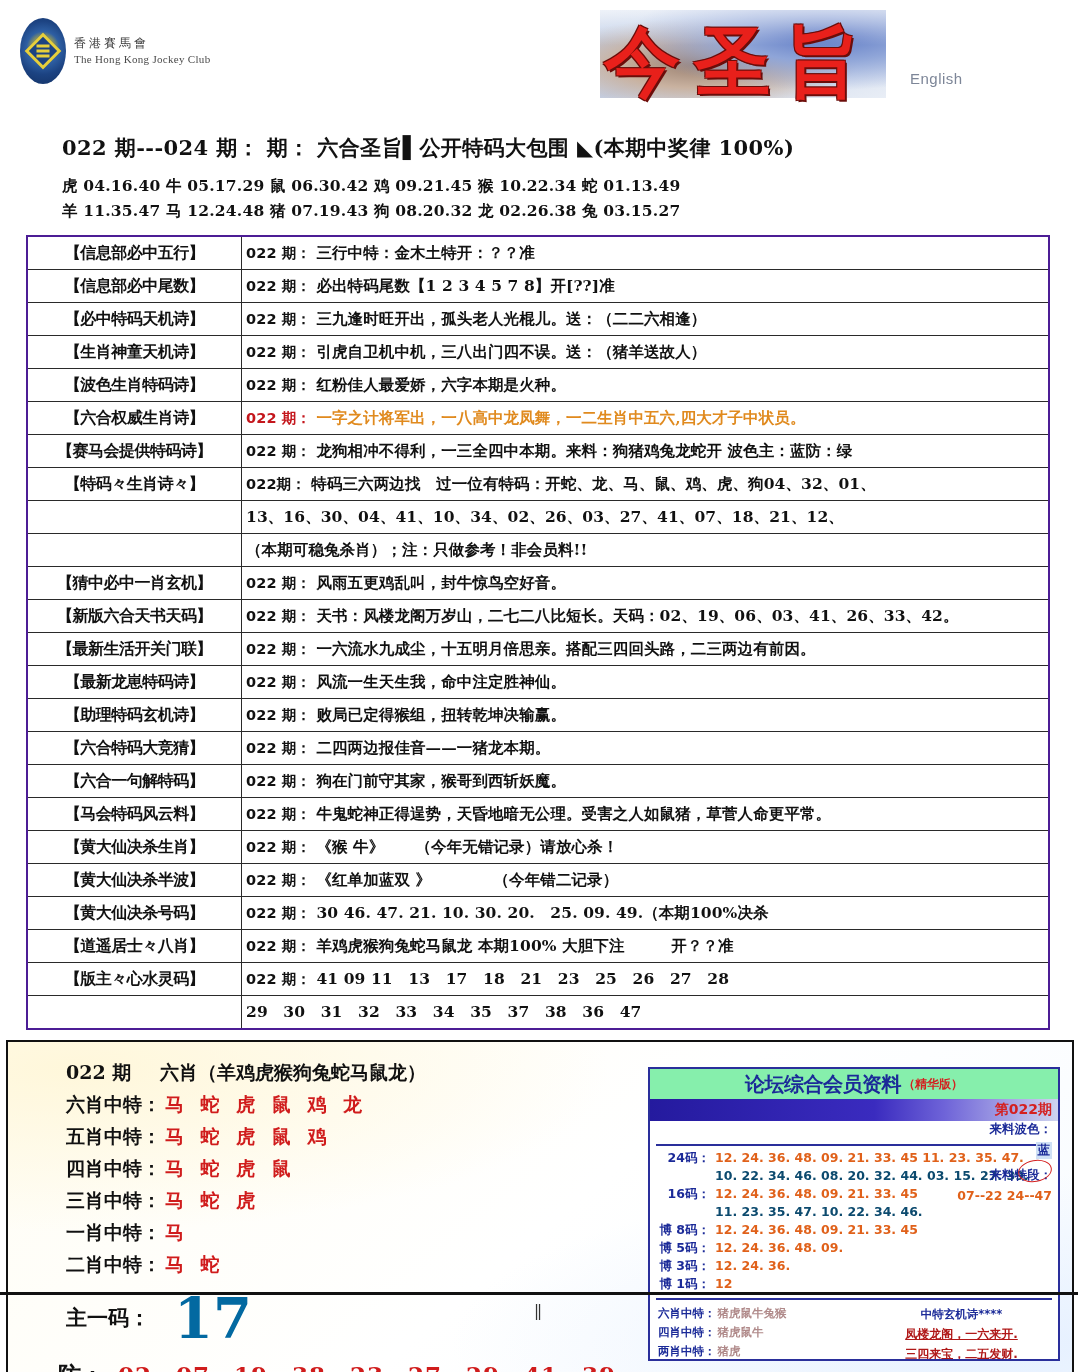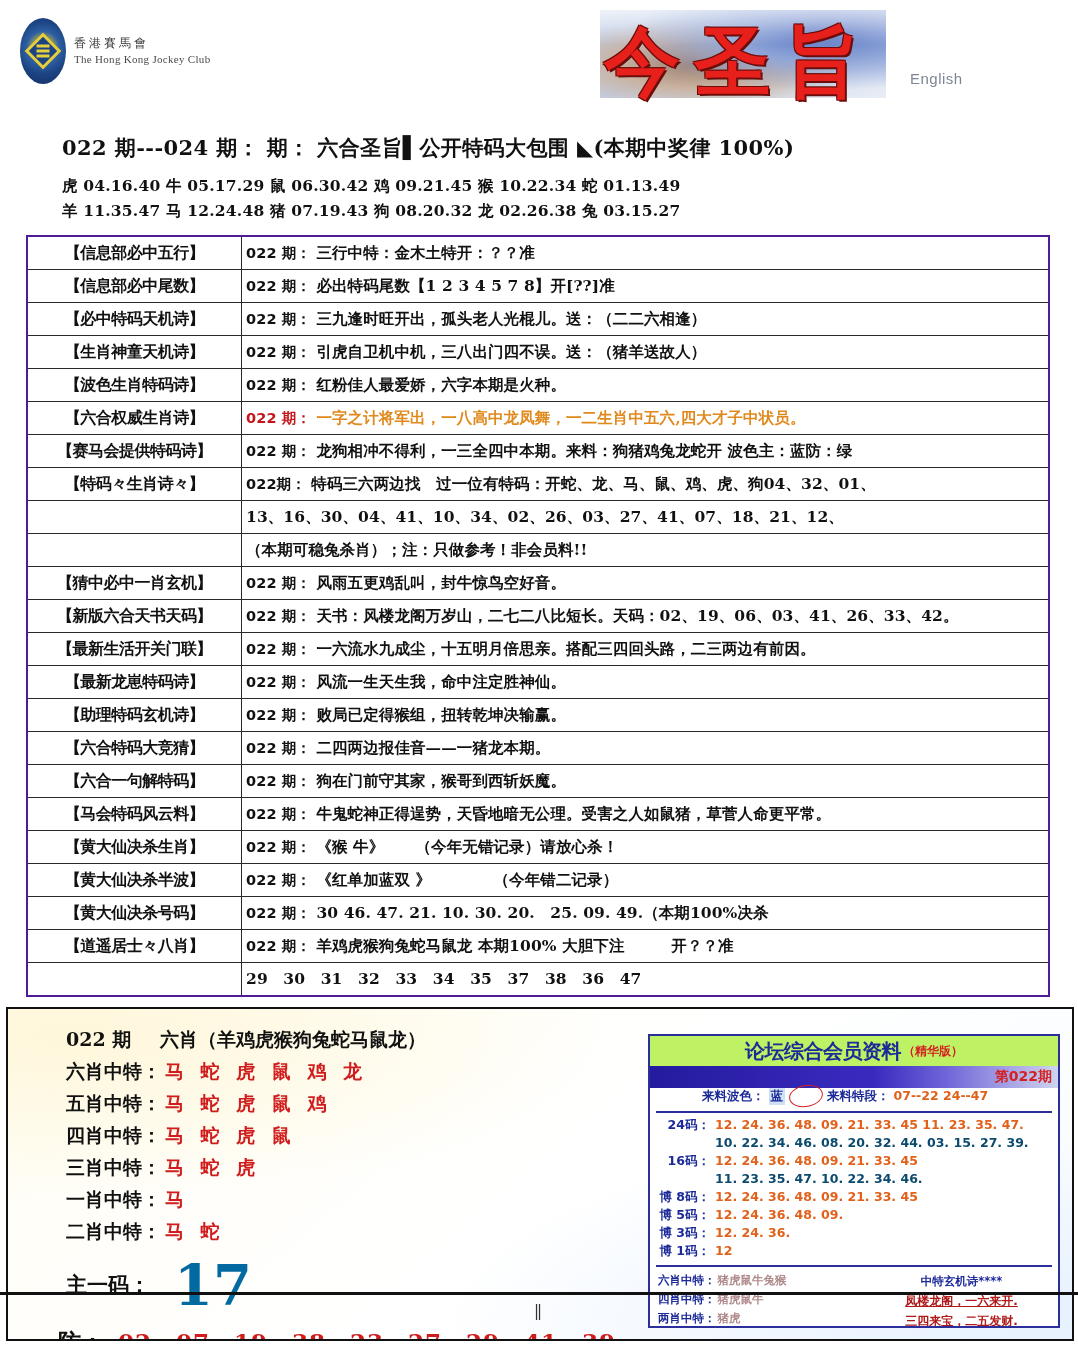--- a/index.html
+++ b/index.html
@@ -95,29 +95,29 @@
   .main-code{position:absolute;left:58px;top:250px;display:flex;align-items:center;gap:24px;}
   .main-code .mlab{font-size:21px;font-weight:700;color:#111;font-family:"DejaVu Serif",serif;}
   .main-code .mval{font-size:56px;font-weight:700;color:#0369a1;font-family:"DejaVu Serif",serif;line-height:52px;}
   .defend{position:absolute;left:50px;top:318px;font-size:23px;font-weight:700;
           font-family:"DejaVu Serif",serif;color:#111;white-space:nowrap;}
   .defend .dv{color:#d01c1c;letter-spacing:1px;margin-left:14px;}
 
   
   .inset{position:absolute;left:640px;top:25px;width:408px;height:290px;
     border:2px solid #2a2f9b;background:#ffffff;overflow:hidden;}
-  .inset-hd{height:30px;display:flex;align-items:center;justify-content:center;gap:2px;background:#bef264;}
+  .inset-hd{height:30px;display:flex;align-items:center;justify-content:center;gap:2px;background:#86efac;}
   .inset-hd .t1{font-size:20px;font-weight:700;color:#1b2a98;font-family:"DejaVu Sans",sans-serif;letter-spacing:-.5px;}
   .inset-hd .t2{font-size:12px;font-weight:700;color:#d42020;font-family:"DejaVu Sans",sans-serif;}
   .inset-bar{position:relative;height:22px;
     background:linear-gradient(90deg,#241a9e 0%,#3a2bbf 55%,#6e63d8 72%,#cfd4ef 100%);}
   .inset-bar .issue{position:absolute;right:6px;top:2px;font-size:14px;font-weight:700;color:#d42020;
     font-family:"DejaVu Sans",sans-serif;}
-  .inset-sub{position:relative;height:22px;display:flex;align-items:flex-start;gap:4px;padding:0 6px;
-    font-family:"DejaVu Sans",sans-serif;font-size:12.5px;font-weight:700;}
+  .inset-sub{position:relative;height:22px;display:flex;align-items:flex-end;gap:4px;padding:0 6px;
+    font-family:"DejaVu Sans",sans-serif;font-size:12.5px;font-weight:700;flex-direction:column;}
   .inset-sub .lb{color:#1b2a98;margin-left:46px;}
   .inset-sub .bluebox{color:#1b2a98;background:#cfe0f5;padding:0 2px;}
   .inset-sub .circ{position:relative;width:34px;height:16px;}
   .inset-sub .circ::after{content:"";position:absolute;left:0;top:-3px;width:32px;height:20px;
     border:1.6px solid #d42020;border-radius:50%;transform:rotate(-10deg);}
   .inset-sub .lb2{color:#1b2a98;}
   .inset-sub .nums{color:#e0611a;}
   .hr1{height:2px;background:#2a2f9b;margin:1px 6px 0 6px;}
   .codes{padding:3px 0 0 6px;font-family:"DejaVu Sans",sans-serif;font-size:12.5px;font-weight:700;line-height:18px;}
   .codes .r{display:flex;gap:5px;}
@@ -254,20 +254,24 @@
         </tr>
         <tr class="row-h">
           <td class="k">【黄大仙决杀号码】</td>
           <td class="v"><span class="iss">022 期：</span> <span class="body">30 46. 47. 21. 10. 30. 20.　25. 09. 49.（本期100%决杀</span></td>
         </tr>
         <tr class="row-h">
           <td class="k">【道遥居士々八肖】</td>
           <td class="v"><span class="iss">022 期：</span> <span class="body">羊鸡虎猴狗兔蛇马鼠龙 本期100% 大胆下注　　　开？？准</span></td>
         </tr>
         <tr class="row-h">
+          <td class="k">【版主々心水灵码】</td>
+          <td class="v"><span class="iss">022 期：</span> <span class="body">41 09 11　13　17　18　21　23　25　26　27　28</span></td>
+        </tr>
+        <tr class="row-h">
           <td class="k empty-k"></td>
           <td class="v"><span class="iss"></span> <span class="body">29　30　31　32　33　34　35　37　38　36　47</span></td>
         </tr>
       </tbody>
   </table>
 
   <div class="bottom">
 
     <div class="bl">
       <div class="ln title">

